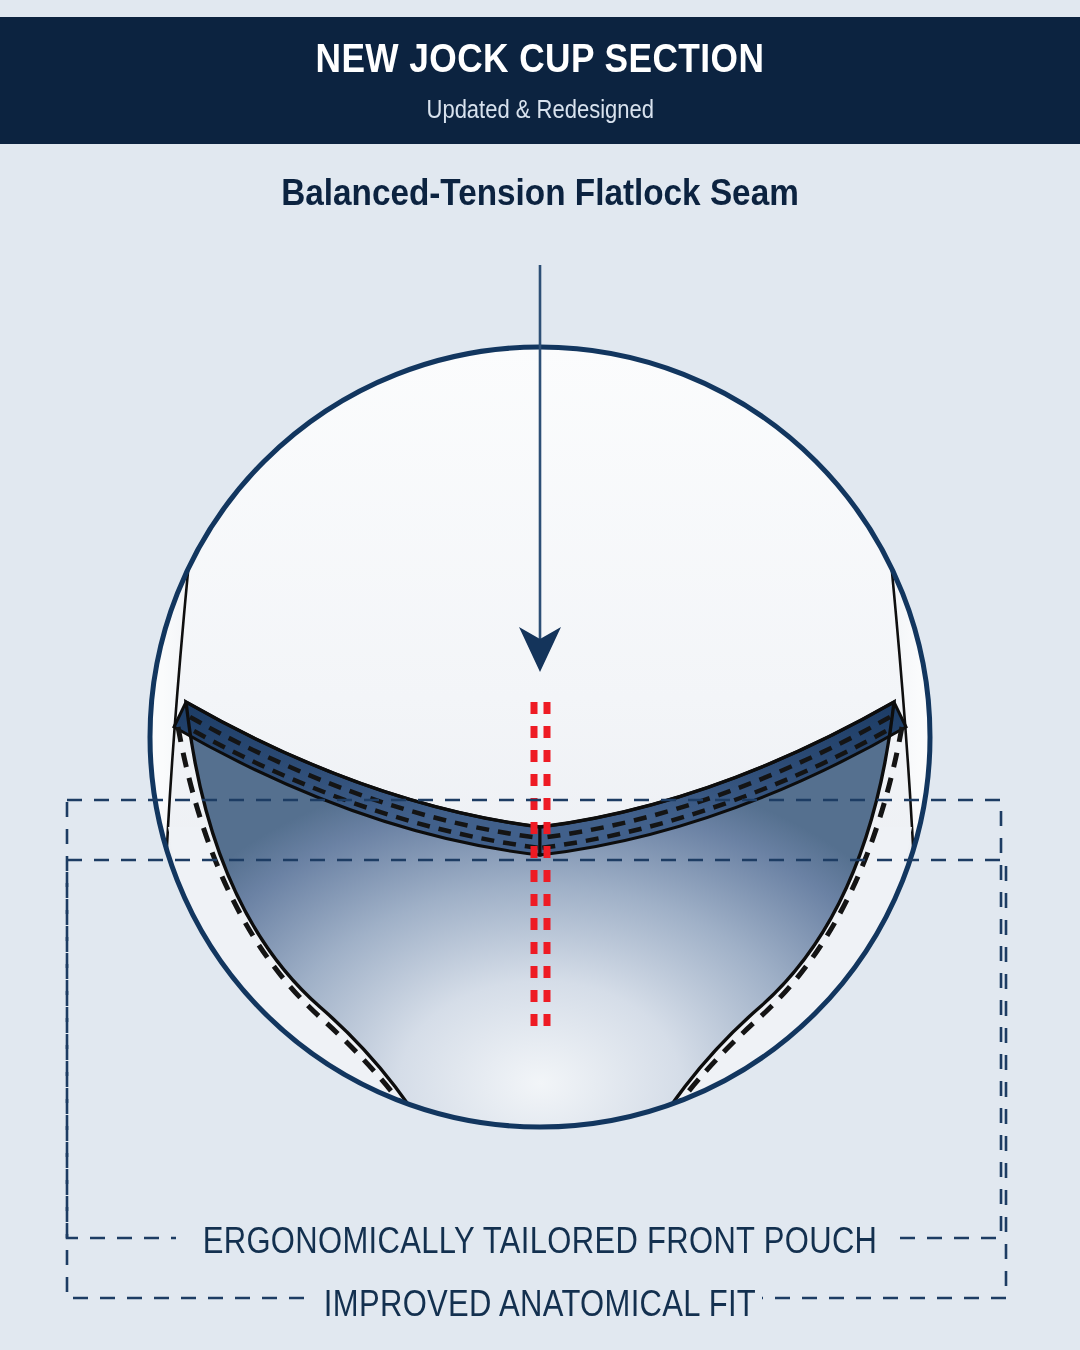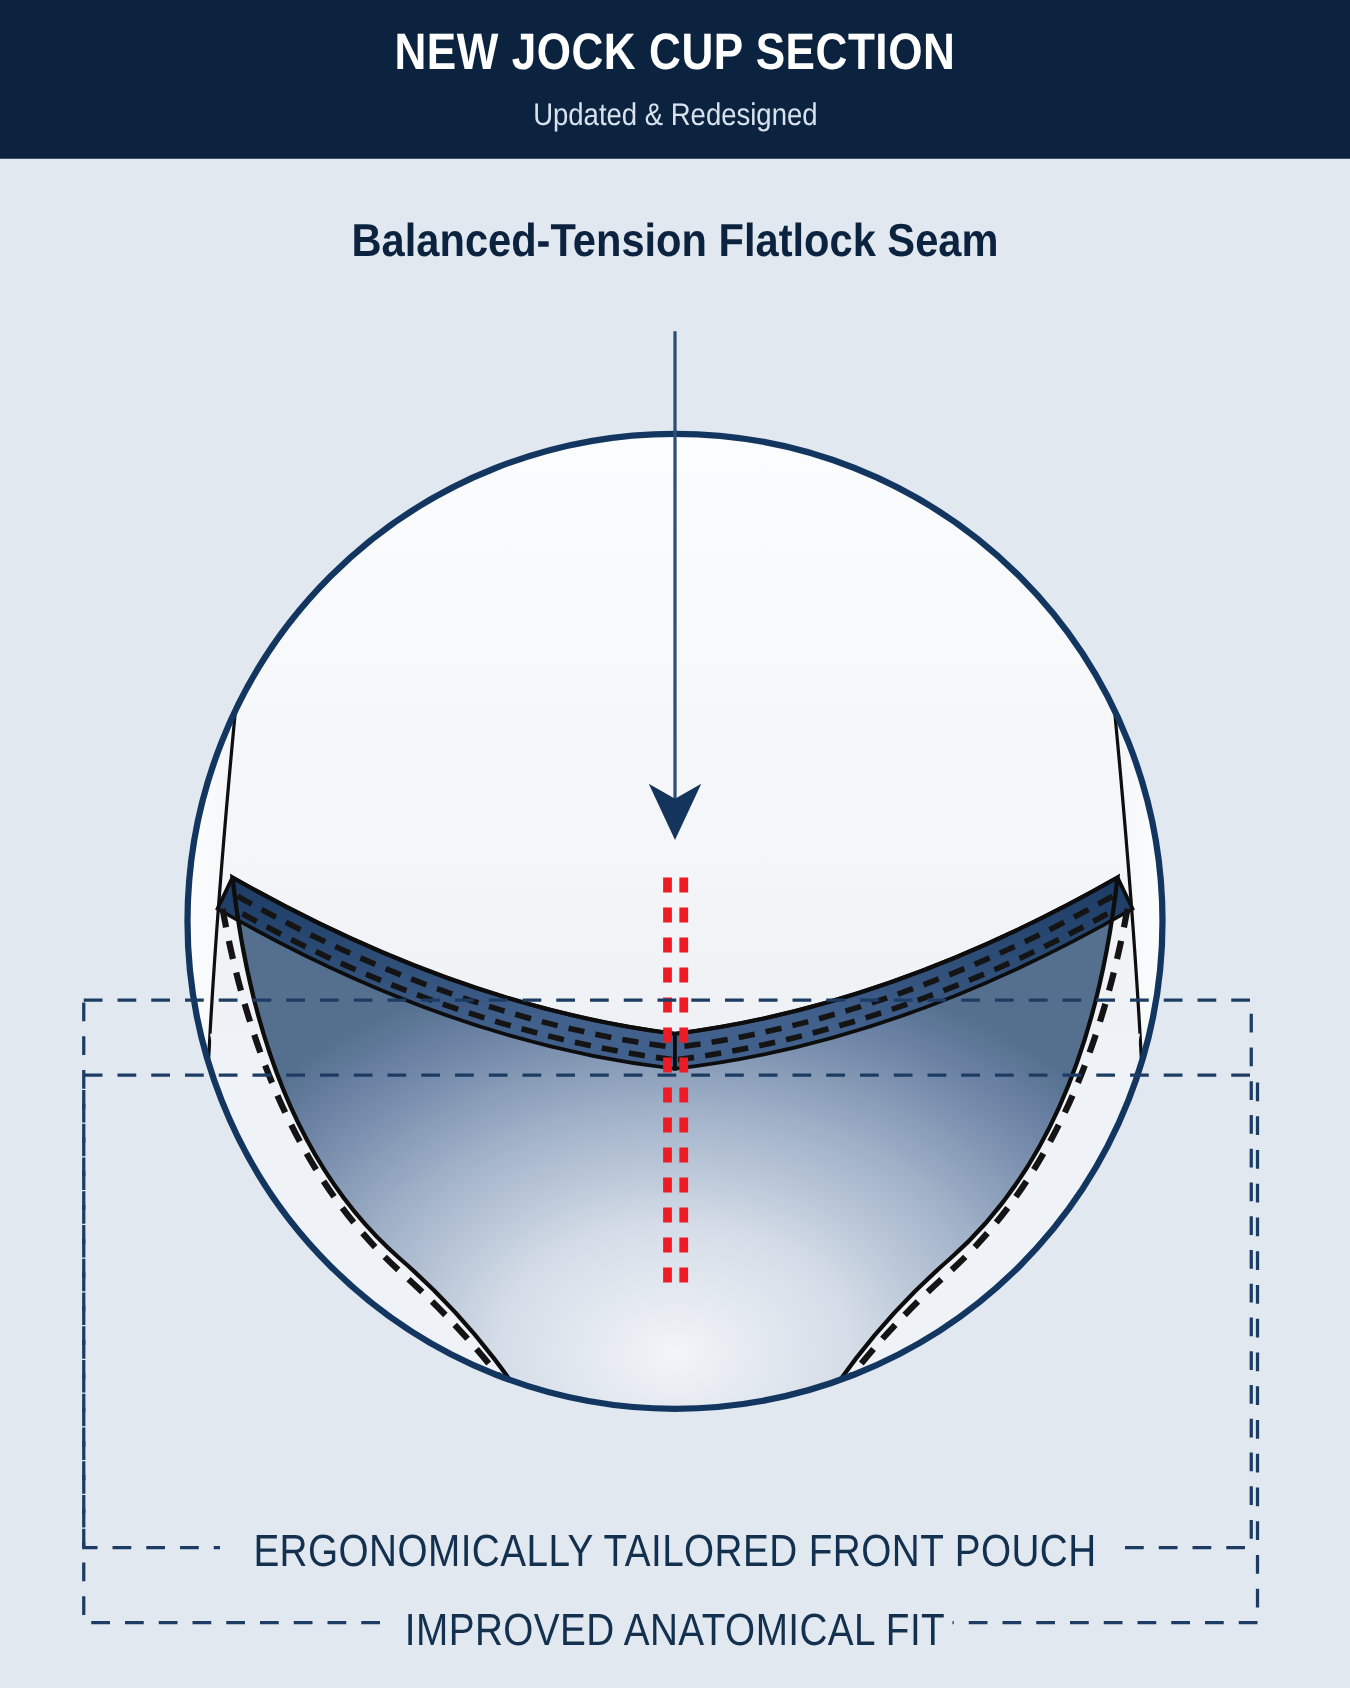--- a/index.html
+++ b/index.html
@@ -17,20 +17,21 @@
 
   #banner {
     width: 1080px;
     height: 127px;
     background: #0c2340;
     box-sizing: border-box;
     display: flex;
     flex-direction: column;
     align-items: center;
     justify-content: center;
+    margin-top: 17px;
   }
   #banner-title {
     color: #ffffff;
     font-size: 41px;
     font-weight: bold;
     letter-spacing: 0.5px;
     transform: scaleX(0.86);
     line-height: 1.05;
     margin-bottom: 14px;
     white-space: nowrap;

